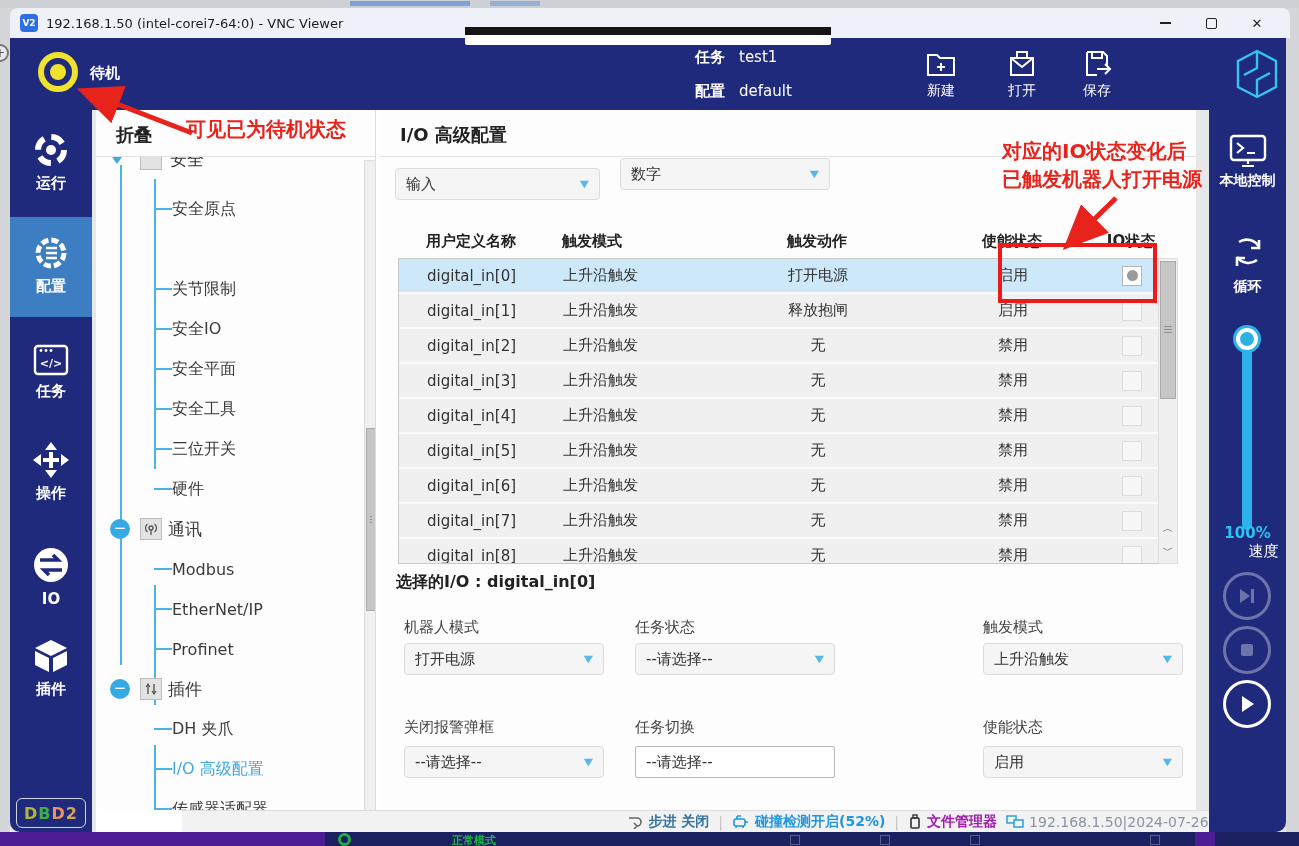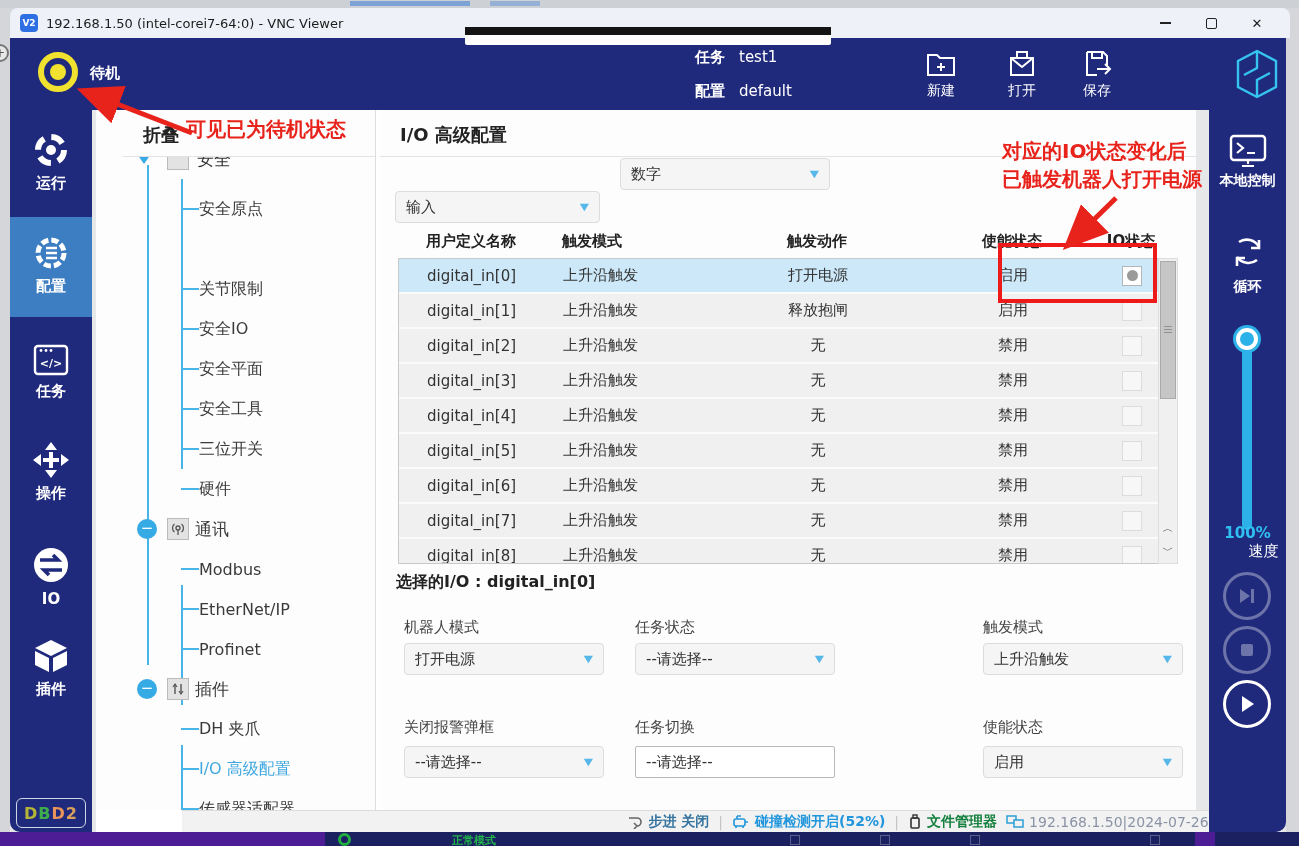--- a/index.html
+++ b/index.html
@@ -49,21 +49,21 @@
   .nav-item svg { display:block; margin:0 auto; }
   .nav-item .lbl { font-size:15px; font-weight:bold; display:block; margin-top:4px; }
   .nav-item.active { background:#3d7dc1; }
   .dbd-badge { position:absolute; left:6px; top:688px; width:70px; height:30px; border:1px solid #cfd6e8; border-radius:6px;
                display:flex; align-items:center; justify-content:center; font-weight:bold; font-size:16px; letter-spacing:1px; }
   .dbd-badge span:nth-child(1){color:#b4b437;} .dbd-badge span:nth-child(2){color:#3fae4a;}
   .dbd-badge span:nth-child(3){color:#e8945a;} .dbd-badge span:nth-child(4){color:#d9a05b;}
 
   
   .panel-area { position:absolute; left:86px; top:0; width:1100px; height:722px; background:#fff; }
-  .tree-panel { position:absolute; left:0; top:0; width:280px; height:700px; background:#fdfdfd; border-right:1px solid #ddd;padding-left:27px; }
+  .tree-panel { position:absolute; left:0; top:0; width:280px; height:700px; background:#fdfdfd; border-right:1px solid #ddd; }
   .main-panel { position:absolute; left:284px; top:0; width:816px; height:700px; background:#fdfdfd; }
   .panel-hd { height:47px; border-bottom:1px solid #e3e3e3; position:relative; }
   .hd-title { position:absolute; left:20px; top:13px; font-size:18px; font-weight:bold; color:#222; }
 
   
   .tree-body { position:relative; height:653px; overflow:hidden; }
   .tline { position:absolute; background:#49b4e8; }
   .tree-row { position:absolute; left:0; width:260px; height:40px; display:flex; align-items:center; }
   .tree-row .txt { font-size:16px; color:#3a3a3a; margin-left:76px; }
   .tree-row.node .txt { margin-left:72px; font-size:17px; }
@@ -121,21 +121,21 @@
           display:flex; align-items:center; justify-content:center; }
   .pbtn.bright { border-color:#fff; }
 
   
   .statusbar { position:absolute; left:86px; top:700px; width:1100px; height:22px; background:#f2f2f2; border-top:1px solid #ddd;
                display:flex; align-items:center; justify-content:flex-end; gap:9px; padding-right:6px; font-size:14px; }
   .statusbar .sep { color:#c4c4c4; }
   .st-item { display:flex; align-items:center; gap:5px; }
   .st-step { color:#35749f; font-weight:bold; }
   .st-coll { color:#2196dd; font-weight:bold; }
-  .st-file { color:#15803d; font-weight:bold; }
+  .st-file { color:#a21caf; font-weight:bold; }
   .st-net  { color:#8a93a5; }
 
   
   .bottom-strip { left:0; top:832px; width:1299px; height:14px; background:#4c1d95; overflow:hidden;text-align:right; }
   .bs-navy { position:absolute; left:325px; top:0; width:870px; height:14px; background:#1b2160; }
   .bs-navy2 { position:absolute; left:1215px; top:0; width:84px; height:14px; background:#1b2160; }
   .bs-dot { position:absolute; left:338px; top:1px; width:13px; height:13px; border:3px solid #1fae3f; border-radius:50%; }
   .bs-mode { position:absolute; left:452px; top:1px; color:#21b24a; font-size:11px; font-weight:bold; }
   .ghost { position:absolute; top:3px; width:10px; height:10px; border:1px solid rgba(255,255,255,.28); }
 
@@ -381,21 +381,21 @@
 
         </div>
       </div>
     </div>
 
     <div class="main-panel">
       <div class="panel-hd">
         <div class="hd-title">I/O 高级配置</div>
       </div>
 
-      <div class="combo" style="left:15px; top:81px; width:205px;">
+      <div class="combo" style="left:15px; top:58px; width:205px;">
         <span>输入</span>
           <span class="chev">▼</span>
       </div>
       <div class="combo" style="left:240px; top:48px; width:210px;">
         <span>数字</span>
           <span class="chev">▼</span>
       </div>
 
       <div class="thead grid-cols">
         <span class="h1">用户定义名称</span>

